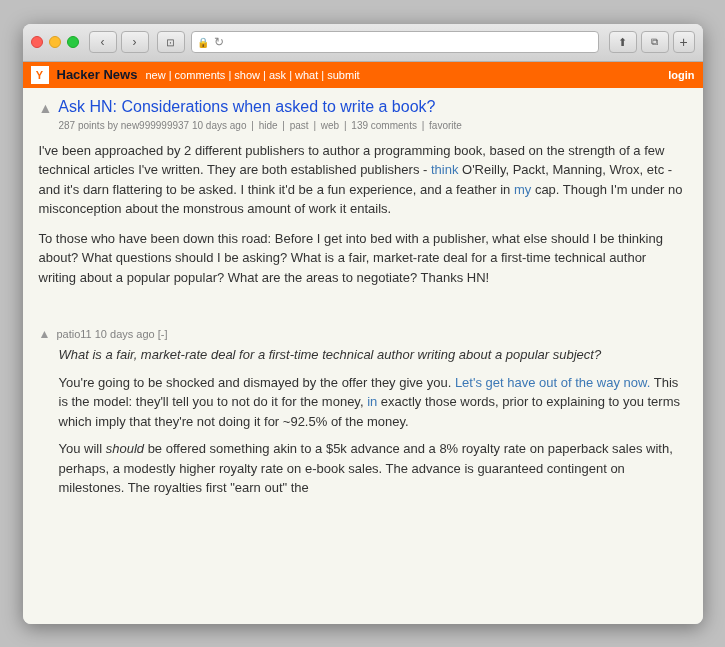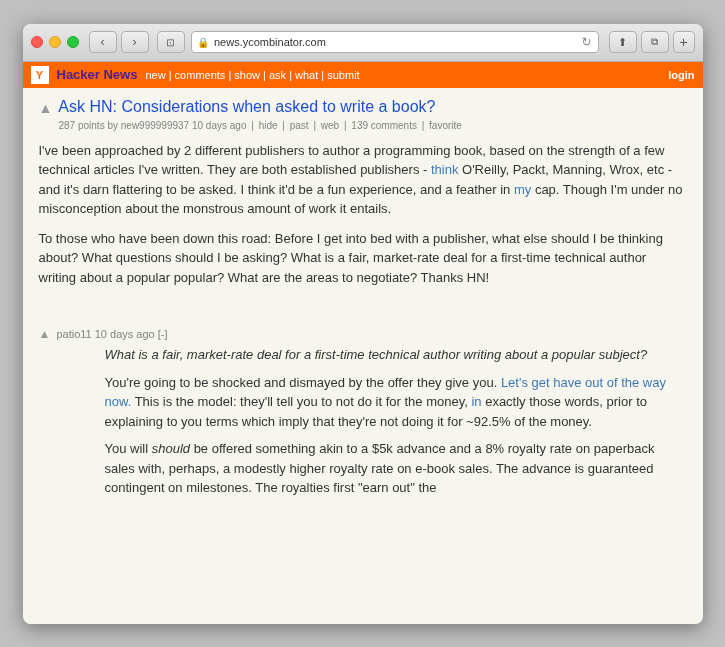--- a/index.html
+++ b/index.html
@@ -176,21 +176,21 @@
       align-items: center;
       justify-content: center;
       font-weight: bold;
       font-size: 11px;
       color: #ff6600;
       flex-shrink: 0;
     }
 
     .hn-title {
       font-weight: bold;
-      color: #4c1d95;
+      color: #0f172a;
       font-size: 13px;
     }
 
     .hn-nav {
       font-size: 11px;
       color: white;
     }
 
     .hn-login {
       color: white;
@@ -280,21 +280,20 @@
 
     .comment-body {
       margin-left: 20px;
       font-size: 13px;
       color: #333;
       line-height: 1.5;
     }
 
     .comment-body p {
       margin-bottom: 8px;
-      margin-left: 46px;
     }
 
     .comment-body em {
       font-style: italic;
     }
 
     em { font-style: italic; }
 
     .text-blue { color: #3c78b5; }
   </style>
@@ -315,21 +314,20 @@
       </div>
       <div class="nav-btn">
         <span>›</span>
       </div>
     </div>
     <div class="tab-btn">
       <span>⊡</span>
     </div>
     <div class="address-bar">
       <span class="lock-icon">🔒</span>
-      <span class="address-text">news.ycombinator.com</span>
       <span class="refresh-btn">↻</span>
     </div>
     <div class="toolbar-right">
       <div class="share-btn">
         <span>⬆</span>
       </div>
       <div class="tab-btn">
         <span>⧉</span>
       </div>
       <div class="new-tab-btn">

